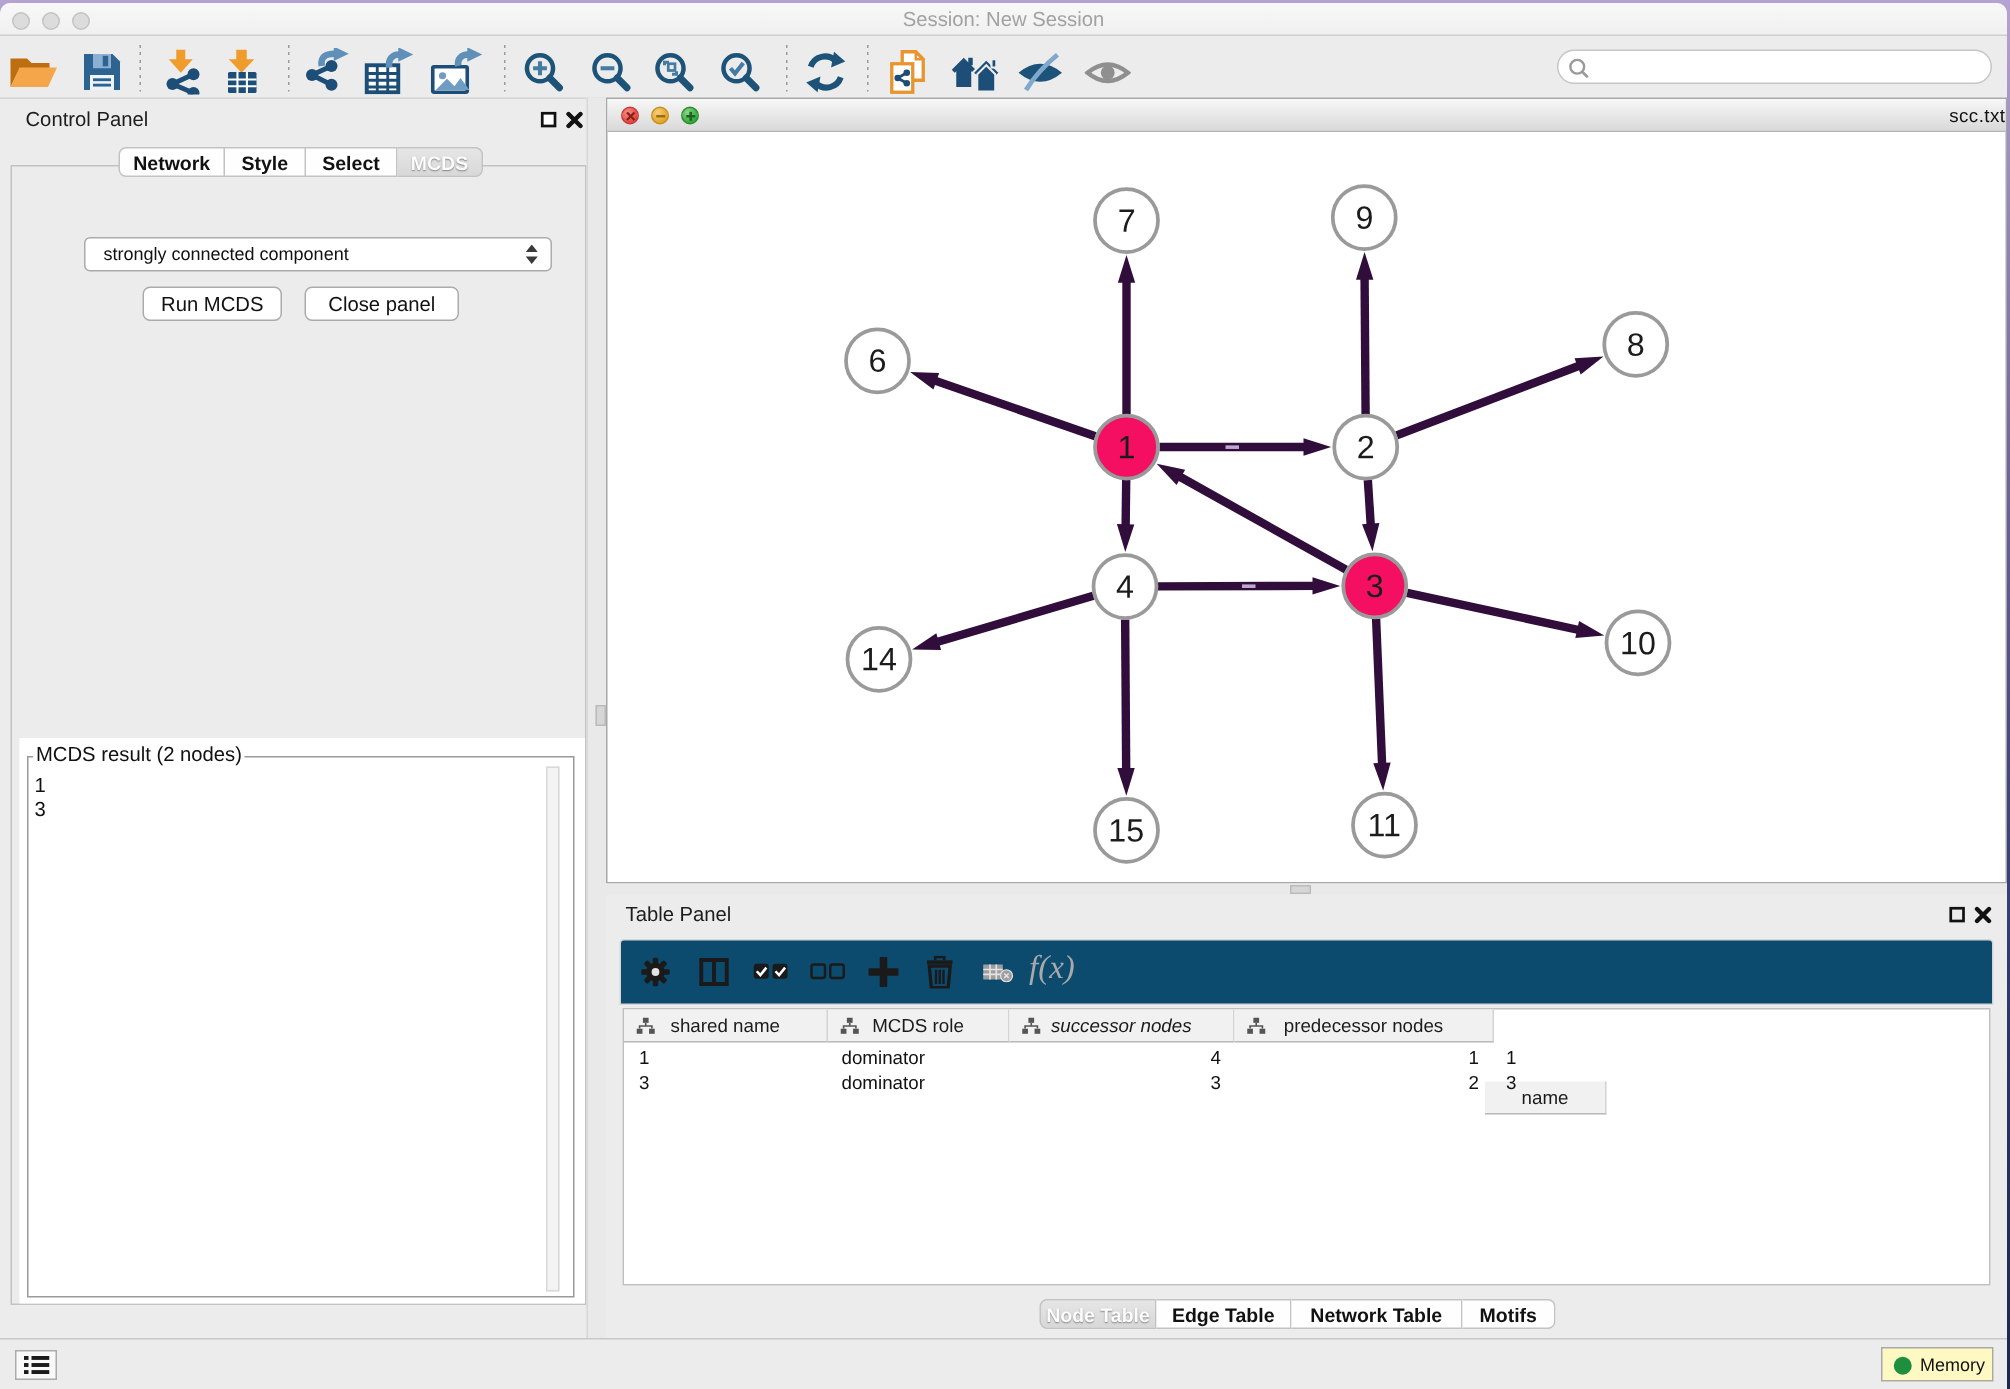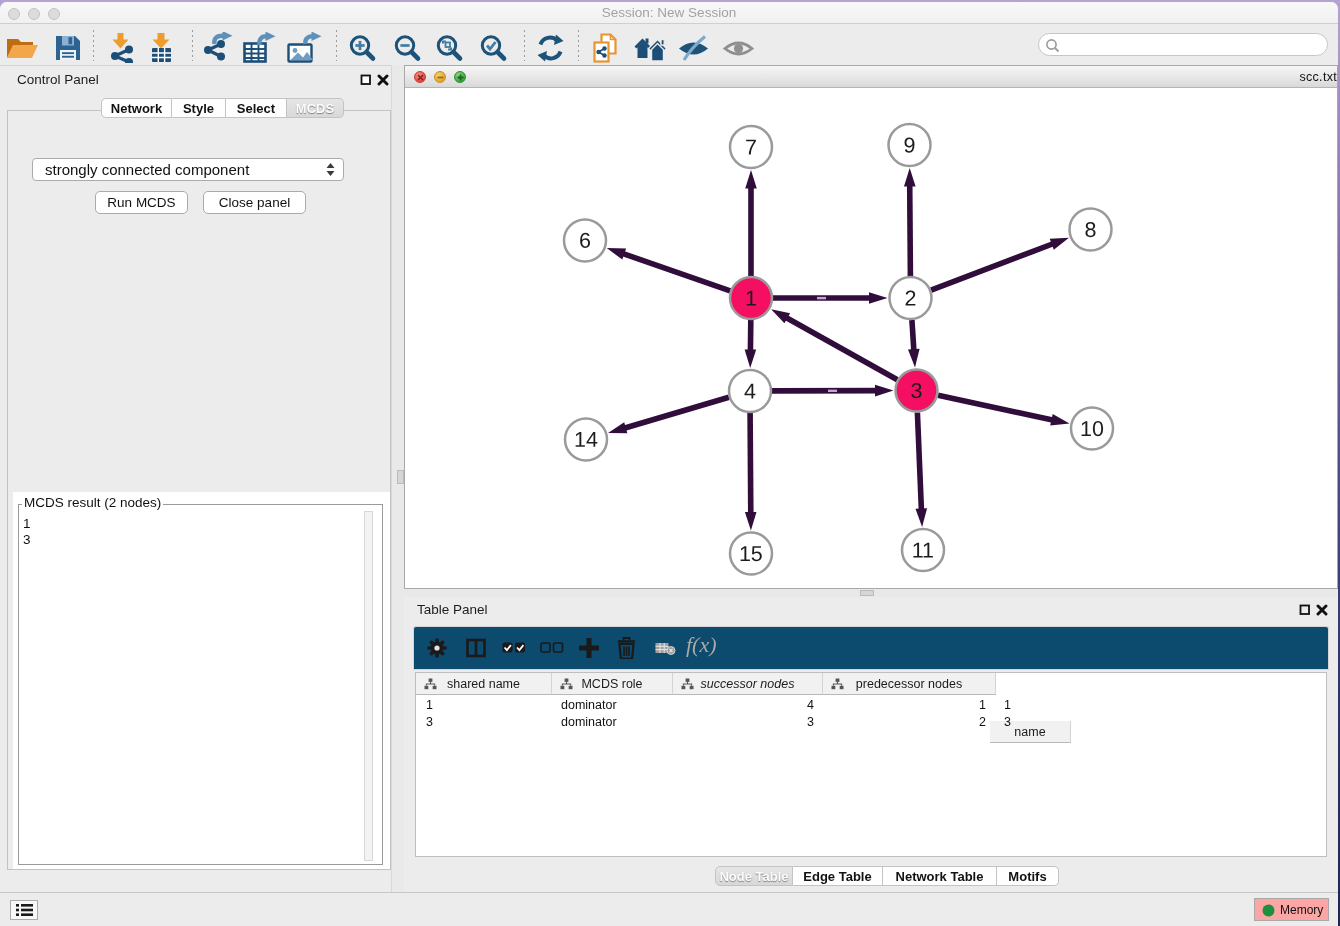--- a/index.html
+++ b/index.html
@@ -25,35 +25,35 @@
 #toolbar { position:absolute; left:0; top:23px; width:100%; height:41px;
   background:#ececec; border-bottom:1px solid #d4d4d4; }
 .tbsep { position:absolute; top:5px; height:31px; width:1px;
   background-image:repeating-linear-gradient(#9a9a9a 0 2px, transparent 2px 5px); }
 .ticon { position:absolute; }
 #searchbox { position:absolute; left:1038px; top:8px; width:290px; height:23px;
   background:#fff; border:1px solid #c6c6c6; border-radius:12px; }
 
 #cpheader { position:absolute; left:17px; top:70px; font-size:13.5px; color:#1d1d1d; }
 .paneicon { position:absolute; }
-.tabgrp { position:absolute; display:flex; z-index:5;margin-left:22px; }
+.tabgrp { position:absolute; display:flex; z-index:5; }
 .tab { height:20px; font-size:13px; font-weight:bold; color:#111; background:#fefefe;
   border:1px solid #c3c3c3; border-left:none; text-align:center;
   display:flex; align-items:center; justify-content:center; }
 .tab.first { border-left:1px solid #c3c3c3; border-radius:5px 0 0 5px; }
 .tab.last { border-radius:0 5px 5px 0; }
 .tab.sel { background:linear-gradient(#e6e6e6,#d8d8d8); color:#fcfcfc;
   text-shadow:0 1px 1px rgba(120,120,120,0.9); }
 #cppanel { position:absolute; left:7px; top:108px; width:384px; height:760px;
   border:1px solid #c2c2c2; background:#ececec; }
 #optlabel { position:absolute; left:0; top:136px; width:398px; text-align:center;
   font-size:13.5px; color:#1d1d1d; }
-#dropdown { position:absolute; left:32px; top:156px; width:312px; height:23px;
+#dropdown { position:absolute; left:56px; top:156px; width:312px; height:23px;
   background:#fff; border:1px solid #ababab; border-radius:4px;
-  font-size:15px; color:#111; line-height:21px; padding-left:12px; }
+  font-size:12px; color:#111; line-height:21px; padding-left:12px; }
 .btn { position:absolute; height:23px; background:#fff; border:1px solid #ababab;
   border-radius:5px; font-size:13.5px; color:#111; text-align:center; line-height:21px; }
 #resultwrap { position:absolute; left:13px; top:490px; width:377px; height:377px; background:#fff; }
 #fieldset { position:absolute; left:18px; top:502px; width:365px; height:361px;
   border:1px solid #9a9a9a; }
 #legend { position:absolute; left:22px; top:492.5px; background:#fff; padding:0 2px;
   font-size:13.5px; color:#111; }
 #mcdsrows { position:absolute; left:23px; top:514px; font-size:13.5px; color:#111; line-height:16px; }
 #vscroll { position:absolute; left:364px; top:509px; width:9px; height:350px;
   background:#f3f3f3; border:1px solid #d8d8d8; }
@@ -82,21 +82,21 @@
   font-size:12.5px; color:#1b1b1b; }
 .hcell span { position:absolute; width:100%; text-align:center; top:4px; }
 .cellv { position:absolute; font-size:12.5px; color:#121212; }
 
 
 #statusbar { position:absolute; left:0; top:890px; width:100%; height:34px;
   background:#ececec; border-top:1px solid #c8c8c8; }
 #listbtn { position:absolute; left:10px; top:7px; width:28px; height:20px;
   background:#f8f8f8; border:1px solid #ababab; }
 #membtn { position:absolute; right:9px; top:5px; width:75px; height:23px;
-  background:#fca5a5; border:1px solid #a9a9a9; font-size:12px; color:#111; }
+  background:#fef9c3; border:1px solid #a9a9a9; font-size:12px; color:#111; }
 </style>
 </head>
 <body>
 <div id="app">
 
   <div id="titlebar">
     <div class="tl" style="left:8px;"></div>
     <div class="tl" style="left:28px;"></div>
     <div class="tl" style="left:48px;"></div>
     <div id="wintitle">Session: New Session</div>

